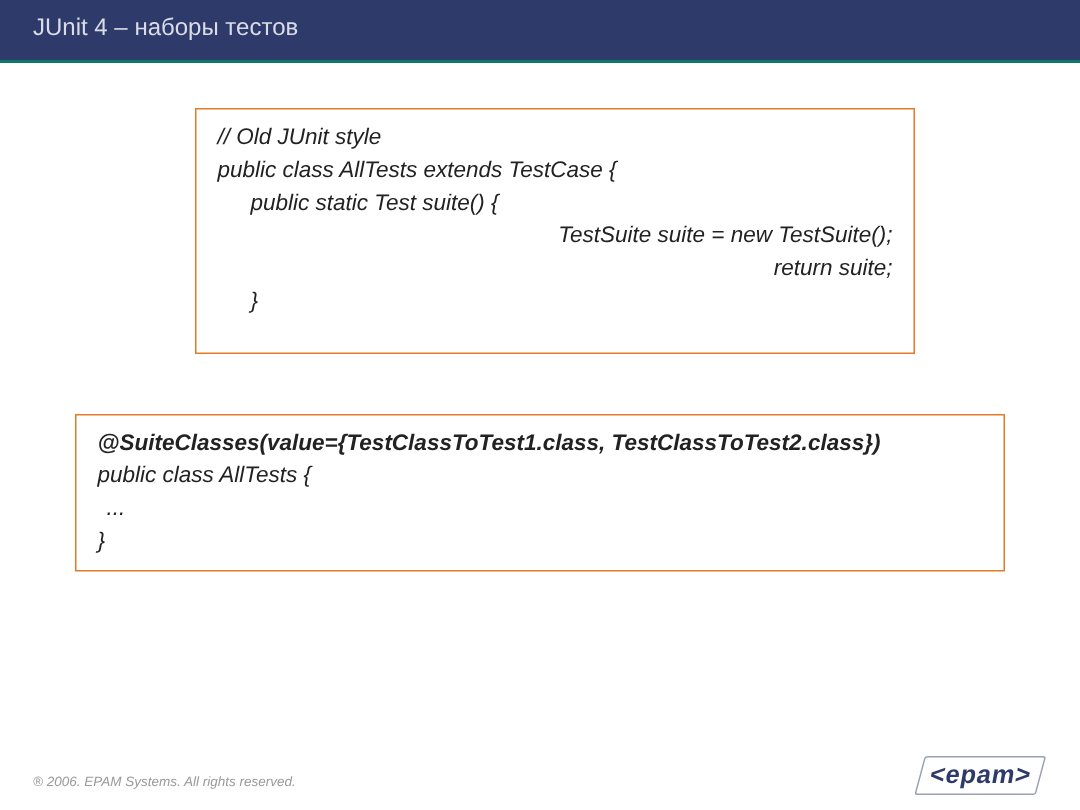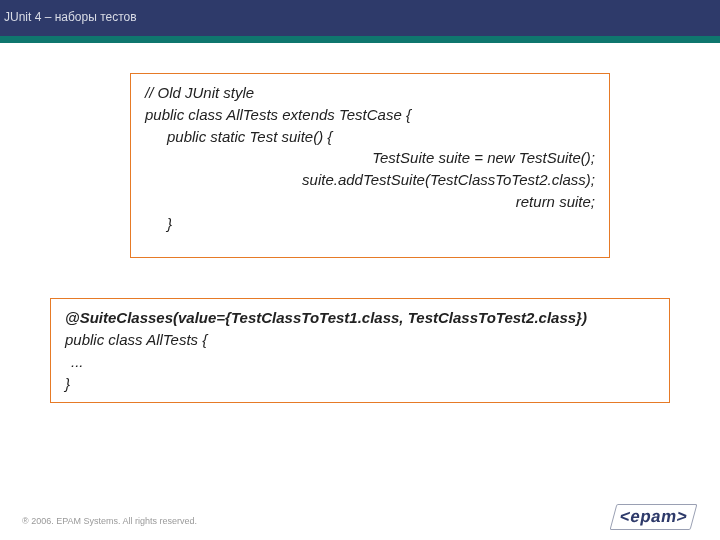--- a/index.html
+++ b/index.html
@@ -5,24 +5,24 @@
   * { box-sizing: border-box; margin: 0; padding: 0; }
   html, body { width: 720px; height: 540px; }
   body {
     font-family: Arial, Helvetica, sans-serif;
     background: #ffffff;
     position: relative;
   }
   .title-bar {
     background: #2e3a6a;
     color: #d9dce6;
-    padding: 10px 22px 12px 4px;
-    font-size: 12px;
+    padding: 10px 22px 12px 22px;
+    font-size: 16px;
     font-weight: 400;
-    border-bottom: 7px solid #0f766e;
+    border-bottom: 2px solid #0f766e;
   }
   .content {
     padding: 30px 50px 0 50px;
   }
   .code-box {
     border: 1px solid #e67a26;
     background: #ffffff;
     font-family: Arial, Helvetica, sans-serif;
     font-style: italic;
     font-size: 15px;
@@ -37,20 +37,21 @@
     margin: 0 0 0 0;
     padding: 8px 14px 8px 14px;
   }
   .bold { font-weight: bold; }
   .footer {
     position: absolute;
     left: 22px;
     bottom: 14px;
     font-size: 9px;
     color: #9a9a9a;
+    font-style: italic;
   }
   .logo {
     position: absolute;
     right: 26px;
     bottom: 10px;
   }
   .logo-inner {
     border: 1px solid #9aa0b3;
     padding: 2px 6px;
     transform: skewX(-15deg);
@@ -77,21 +78,20 @@
 </div>
 
 <div class="content">
 
   <div class="code-box box1">
     <div>// Old JUnit style</div>
     <div>public class AllTests extends TestCase {</div>
     <div></div>
     <div class="indent1">public static Test suite() {</div>
     <div class="indent2">TestSuite suite = new TestSuite();</div>
-    <div class="indent2">suite.addTestSuite(TestClassToTest2.class);</div>
     <div class="indent2">return suite;</div>
     <div class="indent1">}</div>
   </div>
 
   <div class="code-box box2">
     <div class="bold">@SuiteClasses(value={TestClassToTest1.class, TestClassToTest2.class})</div>
     <div>public class AllTests {</div>
     <div class="half-indent">...</div>
     <div>}</div>
   </div>

